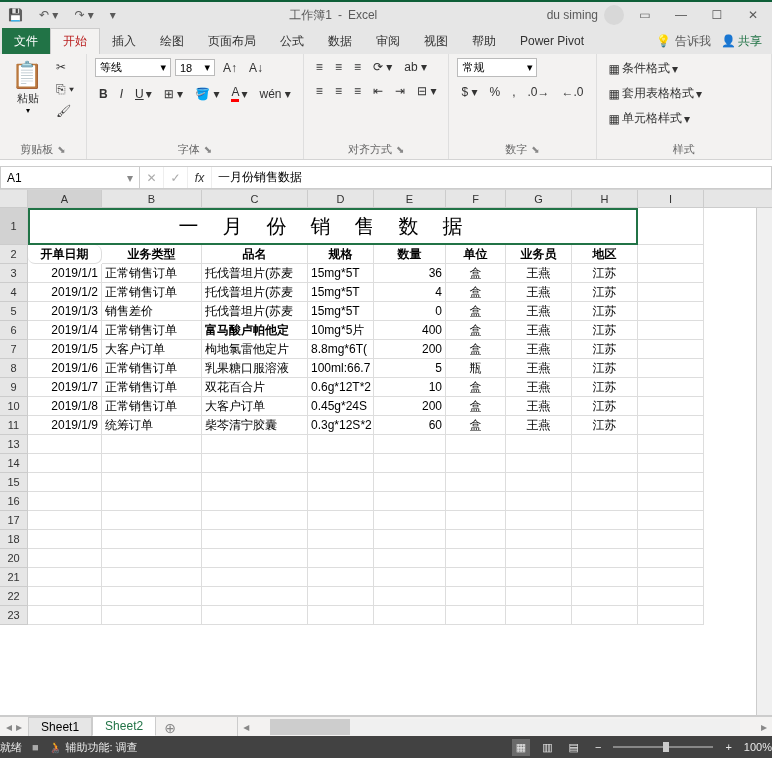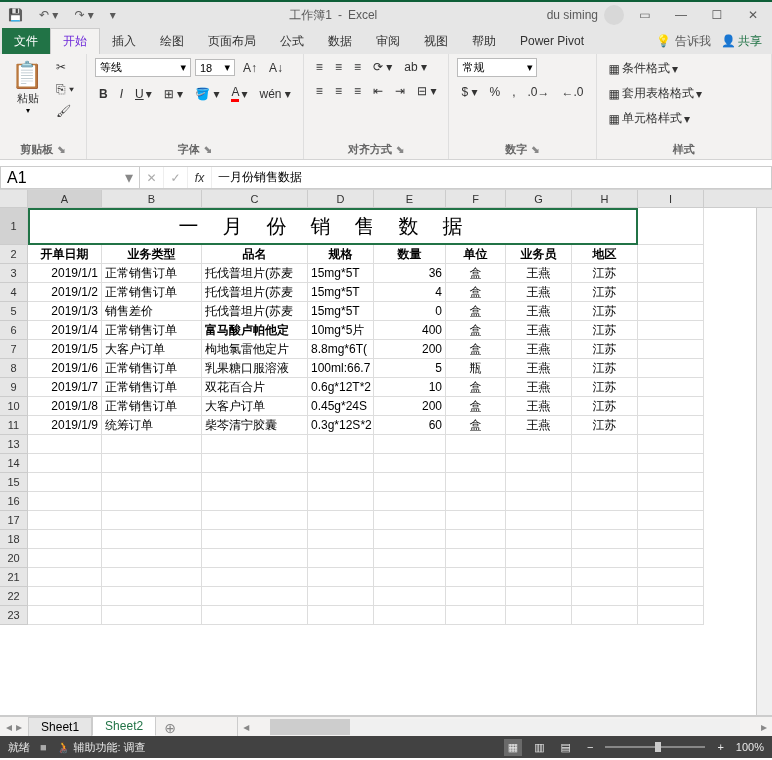--- a/index.html
+++ b/index.html
@@ -11,43 +11,43 @@
 .titlebar-center { color: #5a5a5a; display: flex; align-items: center; gap: 6px; }
 .titlebar-right { display: flex; align-items: center; gap: 6px; }
 .qat-btn { color: #5a5a5a; cursor: pointer; padding: 2px 4px; }
 .avatar { width: 20px; height: 20px; border-radius: 50%; background: #d8d8d8; display: inline-block; }
 .winbtn { width: 30px; height: 20px; display: flex; align-items: center; justify-content: center; color: #5a5a5a; cursor: pointer; }
 
 
 .ribbon-tabs { height: 26px; background: #e6e6e6; display: flex; align-items: center; padding-left: 2px; }
 .ribbon-tab { padding: 4px 12px; color: #333; cursor: pointer; height: 100%; display: flex; align-items: center; font-size: 12px; }
 .ribbon-tab.file { background: #217346; color: #fff; }
-.ribbon-tab.active { background: #f3f2f1; border-top: 1px solid #ccc; border-left: 1px solid #ccc; border-right: 1px solid #ccc; color: #6d28d9; }
+.ribbon-tab.active { background: #f3f2f1; border-top: 1px solid #ccc; border-left: 1px solid #ccc; border-right: 1px solid #ccc; color: #b91c1c; }
 .ribbon-right { margin-left: auto; display: flex; align-items: center; gap: 10px; padding-right: 10px; color: #5a5a5a; }
 .share-btn { color: #217346; display: flex; align-items: center; gap: 2px; cursor: pointer; }
 
 
 .ribbon { height: 106px; background: #f3f2f1; border-bottom: 1px solid #d4d4d4; display: flex; }
 .ribbon-group { border-right: 1px solid #dedede; padding: 4px 8px 0 8px; display: flex; flex-direction: column; justify-content: space-between; }
-.ribbon-group-label { text-align: center; color: #666; font-size: 11px; padding: 2px 0; display: flex; align-items: center; justify-content: center; gap: 4px; font-weight: bold; }
+.ribbon-group-label { text-align: center; color: #666; font-size: 11px; padding: 2px 0; display: flex; align-items: center; justify-content: center; gap: 4px; }
 .rg-launcher { font-size: 10px; color: #888; cursor: pointer; }
 .ribbon-body { display: flex; align-items: flex-start; gap: 4px; flex: 1; }
 .big-btn { display: flex; flex-direction: column; align-items: center; justify-content: flex-end; width: 40px; cursor: pointer; padding: 2px; }
 .big-btn .ic { font-size: 26px; }
 .big-btn .lbl { font-size: 11px; color: #333; }
 .ribbon-col { display: flex; flex-direction: column; gap: 4px; }
 .ribbon-row { display: flex; align-items: center; gap: 4px; }
 .rb { padding: 2px 4px; cursor: pointer; color: #333; display: flex; align-items: center; gap: 2px; font-size: 12px; }
 .font-combo, .size-combo { border: 1px solid #bbb; background: #fff; padding: 1px 4px; font-size: 11px; display: flex; align-items: center; justify-content: space-between; }
-.font-combo { width: 96px; }
+.font-combo { width: 76px; }
 .size-combo { width: 40px; }
 
 
 .formula-bar { height: 24px; border-bottom: 1px solid #d4d4d4; display: flex; align-items: stretch; margin-top: 6px; }
-.name-box { width: 140px; border: 1px solid #ccc; display: flex; align-items: center; justify-content: space-between; padding: 0 6px; background: #fff; font-size: 16px; }
+.name-box { width: 140px; border: 1px solid #ccc; display: flex; align-items: center; justify-content: space-between; padding: 0 6px; background: #fff; font-size: 12px; }
 .fb-btn-group { display: flex; border-top: 1px solid #ccc; border-bottom: 1px solid #ccc; }
 .fb-btn { width: 24px; display: flex; align-items: center; justify-content: center; color: #aaa; cursor: pointer; border-right: 1px solid #eee; }
 .fb-btn.fx { color: #333; font-style: italic; }
 .formula-input { flex: 1; border: 1px solid #ccc; border-left: none; padding: 0 6px; display: flex; align-items: center; background: #fff; font-size: 12px; }
 
 
 .sheet-area { position: relative; height: 526px; overflow: hidden; border-bottom: 1px solid #ccc; }
 .col-headers { display: flex; height: 18px; background: #e6e6e6; border-bottom: 1px solid #ccc; }
 .corner { width: 28px; border-right: 1px solid #ccc; background: #e6e6e6; }
 .col-h { border-right: 1px solid #ccc; display: flex; align-items: center; justify-content: center; color: #333; background: #e6e6e6; cursor: pointer; font-size: 11px; }
@@ -71,21 +71,21 @@
 .sheet-tabs { display: flex; align-items: flex-end; }
 .sheet-tab { padding: 2px 12px; background: #e6e6e6; border: 1px solid #ccc; border-bottom: none; cursor: pointer; font-size: 12px; }
 .sheet-tab.active { background: #fff; border-bottom: 1px solid #fff; color: #217346; }
 .add-tab { padding: 0 8px; color: #888; cursor: pointer; font-size: 14px; }
 .hscroll { flex: 1; display: flex; align-items: center; border-left: 1px solid #ccc; }
 .hscroll-track { flex: 1; height: 16px; background: #f0f0f0; position: relative; margin: 0 16px; }
 .hscroll-thumb { position: absolute; left: 0; width: 80px; height: 100%; background: #cdcdcd; }
 .hscroll-btn { width: 16px; height: 16px; display: flex; align-items: center; justify-content: center; color: #888; }
 
 
-.status-bar { height: 22px; background: #424242; color: #e8e8e8; display: flex; align-items: center; padding: 0 8px; font-size: 11px; }
+.status-bar { height: 22px; background: #424242; color: #e8e8e8; display: flex; align-items: center; padding: 0 0; font-size: 11px; }
 .status-left { display: flex; align-items: center; gap: 10px; }
 .status-right { margin-left: auto; display: flex; align-items: center; gap: 8px; }
 .view-btn { color: #e8e8e8; cursor: pointer; padding: 2px 4px; }
 .view-btn.active { background: #6a6a6a; }
 .zoom-slider { width: 100px; height: 2px; background: #888; position: relative; }
 .zoom-thumb { position: absolute; left: 50%; top: -4px; width: 6px; height: 10px; background: #ccc; }
 
 span[data-bind]:empty::before { content: "\00a0"; }
 </style>
 </head>
@@ -295,21 +295,21 @@
       </div>
   </div>
   <div class="rows" id="rows-container">
       <div class="row title">
         <div class="row-h sel">1</div>
         <div class="cell title-merge selected" style="width: 610px;">一月份销售数据</div>
         <div class="cell" style="width: 66px;"></div>
       </div>
       <div class="row">
         <div class="row-h">2</div>
-        <div class="cell hdr" style="width: 74px;">开单日期</div>
+        <div class="cell hdr" style="width: 74px; border-radius: 7px;">开单日期</div>
         <div class="cell hdr" style="width: 100px;">业务类型</div>
         <div class="cell hdr" style="width: 106px;">品名</div>
         <div class="cell hdr" style="width: 66px;">规格</div>
         <div class="cell hdr" style="width: 72px;">数量</div>
         <div class="cell hdr" style="width: 60px;">单位</div>
         <div class="cell hdr" style="width: 66px;">业务员</div>
         <div class="cell hdr" style="width: 66px;">地区</div>
         <div class="cell" style="width: 66px;"></div>
       </div>
       <div class="row">

